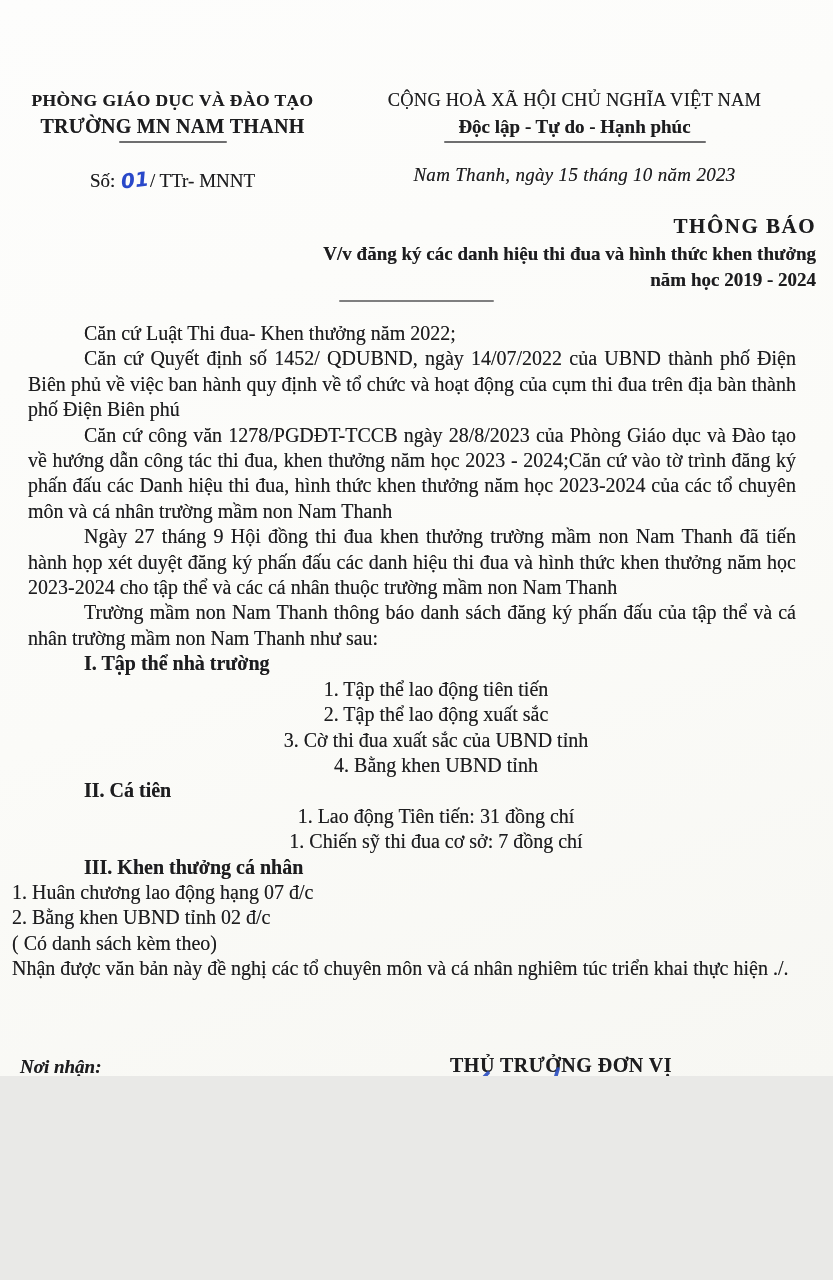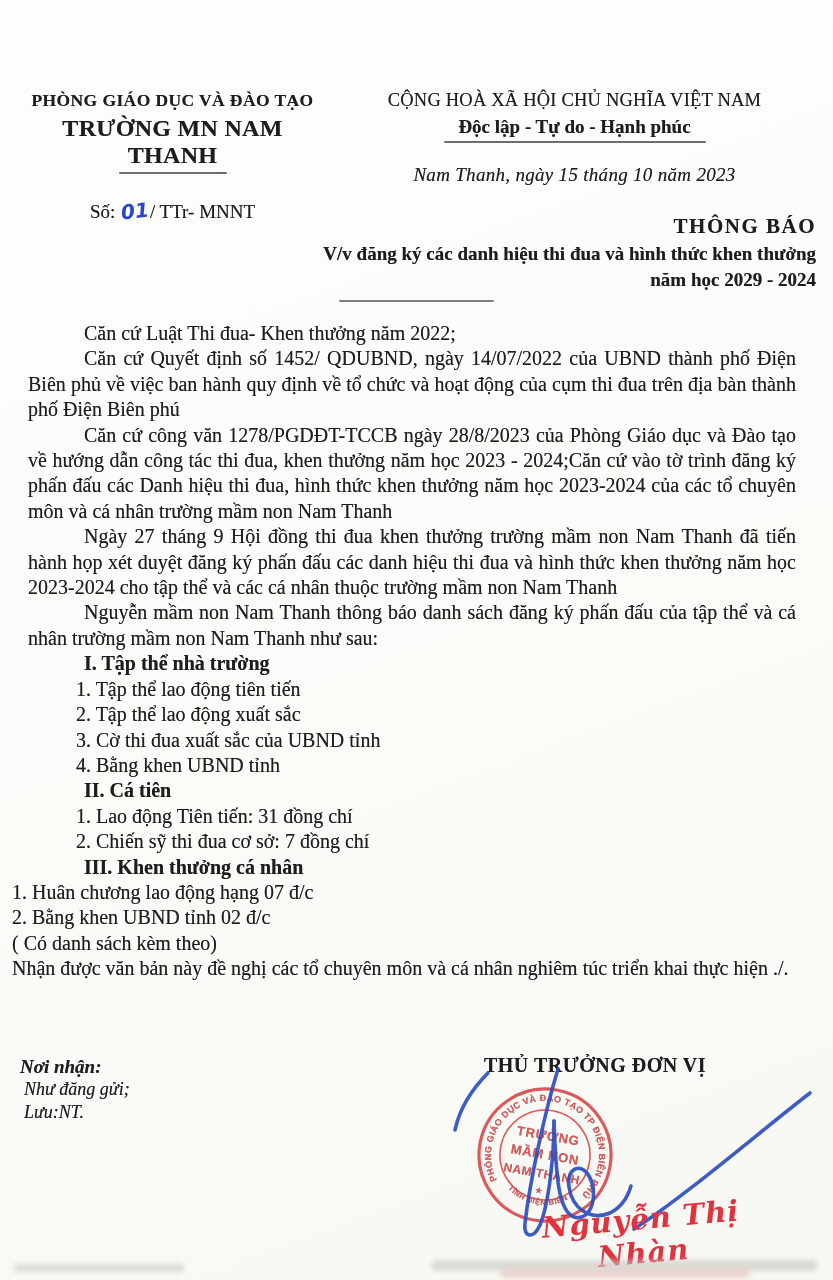--- a/index.html
+++ b/index.html
@@ -11,28 +11,28 @@
   }
   *{box-sizing:border-box;}
   html,body{margin:0;padding:0;}
   body{
     width:833px;height:1280px;
     background:#e9e9e7;
     font-family:"Liberation Serif","DejaVu Serif",serif;
     color:var(--ink);
   }
   .page{
-    position:relative;width:833px;height:1280px;overflow:hidden;
+    position:relative;width:833px;height:1076px;overflow:hidden;
     background:linear-gradient(160deg,#fdfdfc 0%,#fbfbf8 55%,#f7f7f3 100%);
     text-shadow:0 0 0.5px rgba(25,25,28,.55);
   }
   
   .hdr-left{position:absolute;left:20px;top:90px;width:305px;text-align:center;}
   .hdr-left .l1{font-weight:700;font-size:17.5px;letter-spacing:.4px;}
-  .hdr-left .l2{font-weight:700;font-size:24px;margin-top:4px;letter-spacing:.3px;}
+  .hdr-left .l2{font-weight:700;font-size:20px;margin-top:4px;letter-spacing:.3px;}
   .rule{height:2px;background:#4a4a4c;margin:3px auto 0;opacity:.8;border-radius:1px;}
   .rule.r-left{width:108px;}
   .hdr-left .doc-no{margin-top:25px;font-size:19px;}
   .hw{
     display:inline-block;color:var(--handwritten-blue);
     font-family:"DejaVu Sans",sans-serif;font-style:italic;font-weight:700;
     font-size:20px;transform:rotate(-6deg);text-shadow:none;margin:0 1px;
   }
   .hdr-right{position:absolute;left:352px;top:90px;width:445px;text-align:center;}
   .hdr-right .l1{font-weight:400;font-size:18.5px;letter-spacing:.2px;}
@@ -44,28 +44,28 @@
   .title-block .main{font-weight:700;font-size:21px;letter-spacing:1.5px;}
   .title-block .sub{font-weight:700;font-size:19px;margin-top:4px;}
   .rule.r-title{width:155px;height:2px;margin-top:9px;opacity:.7;}
   
   .doc-body{
     position:absolute;left:28px;top:321px;width:768px;
     font-size:20px;line-height:25.4px;text-align:justify;
   }
   .para.indent{text-indent:56px;}
   .para.heading{font-weight:700;padding-left:56px;text-align:left;}
-  .para.list{padding-left:48px;text-align:left;}
+  .para.list{padding-left:48px;text-align:center;}
   .para.flush{margin-left:-16px;text-align:left;}
   
   .footer{position:absolute;left:20px;top:1056px;width:795px;}
   .recipients{position:absolute;left:0;top:0;width:300px;}
   .recipients .label{font-weight:700;font-style:italic;font-size:19px;}
   .recipients .item{font-style:italic;font-size:18px;line-height:23px;padding-left:4px;}
-  .signer-title{position:absolute;left:430px;top:-2px;width:290px;text-align:center;
+  .signer-title{position:absolute;left:430px;top:-2px;width:290px;text-align:left;
     font-weight:700;font-size:20px;letter-spacing:.5px;}
   
   .seal-svg{position:absolute;left:438px;top:1063px;width:380px;height:190px;pointer-events:none;}
   .signer-name{
     position:absolute;left:514px;top:1202px;width:256px;text-align:center;
     color:var(--name-red);font-style:italic;font-weight:700;font-size:29px;
     font-family:"DejaVu Serif",serif;letter-spacing:1px;
     transform:rotate(-5deg);text-shadow:none;
   }
   
@@ -93,38 +93,38 @@
   <div class="hdr-right">
     <div class="l1">CỘNG HOÀ XÃ HỘI CHỦ NGHĨA VIỆT NAM</div>
     <div class="l2">Độc lập - Tự do - Hạnh phúc</div>
     <div class="rule r-right"></div>
     <div class="dateline">Nam Thanh, ngày 15 tháng 10  năm 2023</div>
   </div>
 
   <div class="title-block">
     <div class="main">THÔNG BÁO</div>
     <div class="sub">V/v đăng ký các danh hiệu thi đua  và hình thức khen thưởng</div>
-    <div class="sub">năm học 2029 - 2024</div>
+    <div class="sub">năm học 2019 - 2024</div>
     <div class="rule r-title"></div>
   </div>
 
   <div class="doc-body">
       <div class="para indent">Căn cứ Luật Thi đua- Khen thưởng năm 2022;</div>
       <div class="para indent">Căn cứ Quyết định số 1452/ QDUBND, ngày 14/07/2022 của UBND thành phố Điện Biên phủ  về việc ban hành quy định về tổ chức và hoạt động của cụm thi đua trên địa bàn thành phố Điện Biên phú</div>
       <div class="para indent">Căn cứ công văn 1278/PGDĐT-TCCB ngày 28/8/2023 của Phòng Giáo dục và Đào tạo về hướng dẫn công tác thi đua, khen thưởng năm học 2023 - 2024;Căn cứ  vào tờ trình đăng ký phấn đấu các Danh hiệu thi đua, hình thức khen thưởng năm học 2023-2024 của  các tổ chuyên môn và cá nhân trường mầm non Nam Thanh</div>
       <div class="para indent">Ngày 27 tháng 9 Hội đồng thi đua khen thưởng trường mầm non Nam Thanh đã tiến hành họp xét duyệt đăng ký phấn đấu các danh hiệu thi đua  và hình thức khen thưởng năm học 2023-2024 cho tập thể và các cá nhân thuộc trường mầm non Nam Thanh</div>
-      <div class="para indent">Nguyễn mầm non Nam Thanh thông báo danh sách  đăng ký phấn đấu  của tập thể và cá nhân trường mầm non Nam Thanh như sau:</div>
+      <div class="para indent">Trường mầm non Nam Thanh thông báo danh sách  đăng ký phấn đấu  của tập thể và cá nhân trường mầm non Nam Thanh như sau:</div>
       <div class="para heading">I. Tập thể nhà trường</div>
       <div class="para list">1. Tập thể lao động tiên tiến</div>
       <div class="para list">2. Tập thể lao động  xuất sắc</div>
       <div class="para list">3. Cờ thi đua xuất sắc của UBND tỉnh</div>
       <div class="para list">4. Bằng khen UBND tỉnh</div>
       <div class="para heading">II. Cá tiên</div>
       <div class="para list">1. Lao động Tiên tiến: 31 đồng chí</div>
-      <div class="para list">2. Chiến sỹ thi đua cơ sở: 7 đồng chí</div>
+      <div class="para list">1. Chiến sỹ thi đua cơ sở: 7 đồng chí</div>
       <div class="para heading">III. Khen thưởng cá nhân</div>
       <div class="para flush">1. Huân chương lao động hạng 07 đ/c</div>
       <div class="para flush">2. Bằng khen UBND tỉnh 02 đ/c</div>
       <div class="para flush">( Có danh sách kèm theo)</div>
       <div class="para flush">Nhận được văn bản  này đề nghị các tổ chuyên môn  và cá nhân  nghiêm túc triển khai thực hiện ./.</div>
     </div>
 
   <div class="footer">
     <div class="recipients">
       <div class="label">Nơi nhận:</div>

